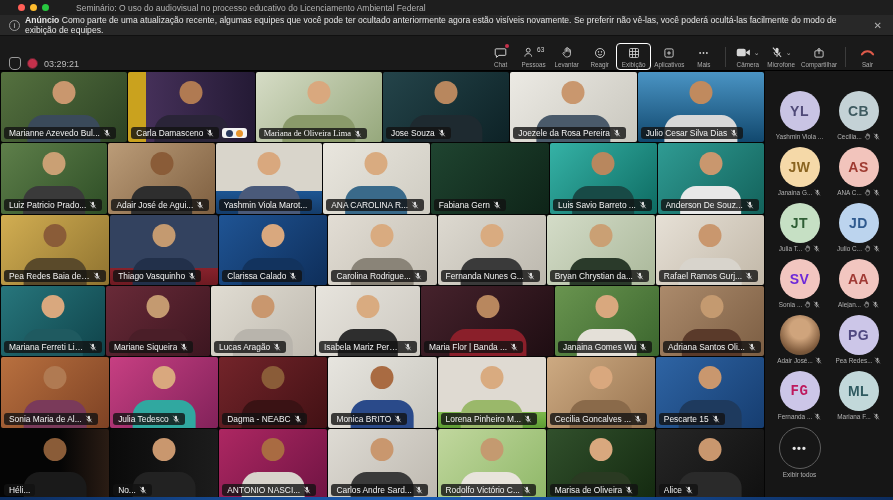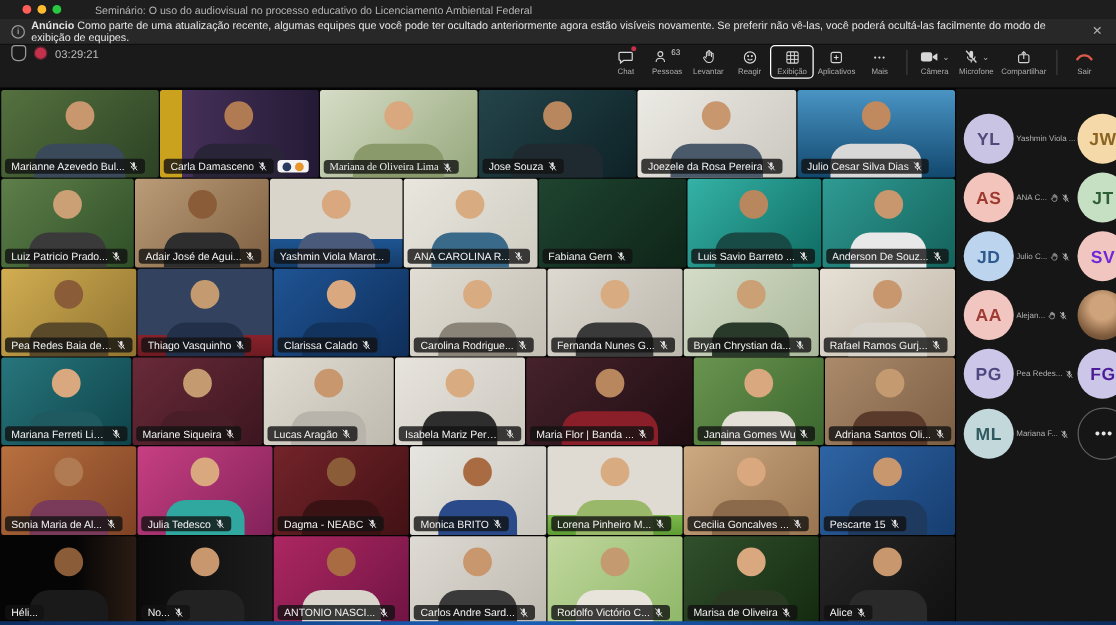--- a/index.html
+++ b/index.html
@@ -11,21 +11,21 @@
   .light{width:7px;height:7px;border-radius:50%;}
   .title{color:#b5b5b5;font-size:8.5px;margin-left:22px;white-space:nowrap;overflow:hidden;}
 
   
   .announce{flex:0 0 18px;background:#282828;display:flex;align-items:center;gap:5px;padding:0 9px;font-size:8.6px;color:#e6e6e6;border-bottom:1px solid #101010;}
   .info-ic{width:9px;height:9px;border:1px solid #9a9a9a;border-radius:50%;color:#9a9a9a;font-size:7px;line-height:9px;text-align:center;font-weight:bold;flex:0 0 auto;}
   .announce b{font-weight:bold;}
   .announce .close{margin-left:auto;color:#b0b0b0;font-size:10px;cursor:default;padding:0 2px;}
 
   
-  .toolbar{flex:0 0 34px;background:#1a1a1a;display:flex;align-items:flex-start;padding:0 9px;border-bottom:1px solid #000;}
+  .toolbar{flex:0 0 34px;background:#1a1a1a;display:flex;align-items:flex-end;padding:0 9px;border-bottom:1px solid #000;}
   .timer{display:flex;align-items:center;gap:6px;color:#bdbdbd;font-size:9px;}
   .shield{width:10px;height:11px;border:1px solid #9a9a9a;border-radius:3px 3px 5px 5px;}
   .recdot{width:9px;height:9px;border-radius:50%;background:#c4314b;border:1.5px solid #5e2230;}
   .tb-right{margin-left:auto;display:flex;align-items:center;}
   .tbtn{display:flex;flex-direction:column;align-items:center;justify-content:center;min-width:27px;padding:1px 3px;color:#d6d6d6;}
   .tbtn .tlabel{font-size:6.3px;color:#ababab;margin-top:1px;white-space:nowrap;}
   .ticon{height:15px;display:flex;align-items:center;justify-content:center;position:relative;gap:2px;}
   .ticon svg{display:block;}
   .tbtn.active{border:1px solid #fff;border-radius:4px;}
   .badge-dot{position:absolute;top:-1px;right:-2px;width:4px;height:4px;border-radius:50%;background:#c4314b;}
@@ -43,21 +43,21 @@
   .tile-bar{position:absolute;left:3px;right:3px;bottom:3px;display:flex;align-items:center;gap:3px;}
   .pill{background:rgba(18,18,18,.8);border-radius:3px;padding:1px 5px;display:flex;align-items:center;gap:3px;max-width:100%;box-sizing:border-box;}
   .pill span{color:#f2f2f2;font-size:8.4px;white-space:nowrap;overflow:hidden;text-overflow:ellipsis;}
   .micoff{display:flex;flex:0 0 auto;color:#e0e0e0;}
   .micoff svg{width:8px;height:8px;}
   .reacts{background:#f4f4f4;border-radius:3px;padding:1.5px 4px;display:flex;gap:3px;align-items:center;}
   .reacts i{display:block;width:7px;height:7px;border-radius:50%;}
 
   
   .sidebar{flex:1;background:#161616;display:grid;grid-template-columns:1fr 1fr;align-content:start;padding:20px 6px 4px;row-gap:7px;column-gap:2px;overflow:hidden;}
-  .sb-item{display:flex;flex-direction:row;align-items:center;gap:2px;}
+  .sb-item{display:flex;flex-direction:column;align-items:center;gap:2px;}
   .avatar{width:40px;height:40px;border-radius:50%;display:flex;align-items:center;justify-content:center;font-size:14px;font-weight:bold;letter-spacing:.5px;}
   .avatar.photo{background:radial-gradient(circle at 50% 35%,#cfa47c 0 30%,#7e5a3c 70%,#53402c);}
   .avatar.more{background:transparent;border:1px solid #5e5e5e;color:#e6e6e6;font-size:11px;letter-spacing:1px;}
   .sb-label{font-size:6.4px;color:#b2b2b2;display:flex;align-items:center;gap:2px;max-width:60px;}
   .sb-label span{white-space:nowrap;overflow:hidden;text-overflow:ellipsis;}
   .sb-label i{display:flex;color:#b2b2b2;}
   .sb-label svg{width:7px;height:7px;}
 
   .bottom-strip{position:absolute;left:0;bottom:0;width:100%;height:3px;background:linear-gradient(90deg,#0c2c5e,#1b5fb8 45%,#0c2c5e);z-index:5;}
 </style>
@@ -915,185 +915,204 @@
         </div>
       </div>
     <div class="sidebar">
         <div class="sb-item">
           <div class="avatar" style="background: rgb(201, 196, 228); color: rgb(80, 74, 120);">YL</div>
           <div class="sb-label">
             <span class="">Yashmin Viola ...</span>
           </div>
         </div>
         <div class="sb-item">
-          <div class="avatar" style="background: rgb(245, 217, 168); color: rgb(138, 100, 32);">JW</div>
-          <div class="sb-label">
-            <span class="">Janaina G...</span>
+          <div class="avatar" style="background: rgb(196, 210, 214); color: rgb(62, 90, 96);">CB</div>
+          <div class="sb-label">
+            <span class="">Cecilia...</span>
+            <i class="">
+              <svg viewBox="0 0 16 16" fill="none" stroke="currentColor" stroke-width="1.4">
+                <path d="M5.5 8V3.8a.9.9 0 0 1 1.8 0V7m0-3.8v-1a.9.9 0 0 1 1.8 0V7m0-3.4a.9.9 0 0 1 1.8 0V8m0-3a.9.9 0 0 1 1.8 0v4.8A4.2 4.2 0 0 1 8.5 14h-.8a4 4 0 0 1-3.2-1.8L2.6 9.4a1 1 0 0 1 1.6-1.1l1.3 1.2"></path>
+              </svg>
+            </i>
             <i class="">
               <svg viewBox="0 0 16 16" fill="none" stroke="currentColor" stroke-width="1.6">
                 <rect x="6" y="1.5" width="4" height="7.5" rx="2" fill="currentColor" stroke="none"></rect>
                 <path d="M4 7.5a4 4 0 0 0 8 0"></path>
                 <line x1="8" y1="11.5" x2="8" y2="14.5"></line>
                 <line x1="2.5" y1="1.5" x2="13.5" y2="14.5"></line>
               </svg>
             </i>
           </div>
         </div>
         <div class="sb-item">
-          <div class="avatar" style="background: rgb(242, 196, 188); color: rgb(158, 58, 48);">AS</div>
-          <div class="sb-label">
-            <span class="">ANA C...</span>
-            <i class="">
-              <svg viewBox="0 0 16 16" fill="none" stroke="currentColor" stroke-width="1.4">
-                <path d="M5.5 8V3.8a.9.9 0 0 1 1.8 0V7m0-3.8v-1a.9.9 0 0 1 1.8 0V7m0-3.4a.9.9 0 0 1 1.8 0V8m0-3a.9.9 0 0 1 1.8 0v4.8A4.2 4.2 0 0 1 8.5 14h-.8a4 4 0 0 1-3.2-1.8L2.6 9.4a1 1 0 0 1 1.6-1.1l1.3 1.2"></path>
-              </svg>
-            </i>
+          <div class="avatar" style="background: rgb(245, 217, 168); color: rgb(138, 100, 32);">JW</div>
+          <div class="sb-label">
+            <span class="">Janaina G...</span>
             <i class="">
               <svg viewBox="0 0 16 16" fill="none" stroke="currentColor" stroke-width="1.6">
                 <rect x="6" y="1.5" width="4" height="7.5" rx="2" fill="currentColor" stroke="none"></rect>
                 <path d="M4 7.5a4 4 0 0 0 8 0"></path>
                 <line x1="8" y1="11.5" x2="8" y2="14.5"></line>
                 <line x1="2.5" y1="1.5" x2="13.5" y2="14.5"></line>
               </svg>
             </i>
           </div>
         </div>
         <div class="sb-item">
-          <div class="avatar" style="background: rgb(198, 224, 196); color: rgb(47, 94, 53);">JT</div>
-          <div class="sb-label">
-            <span class="">Julia T...</span>
+          <div class="avatar" style="background: rgb(242, 196, 188); color: rgb(158, 58, 48);">AS</div>
+          <div class="sb-label">
+            <span class="">ANA C...</span>
             <i class="">
               <svg viewBox="0 0 16 16" fill="none" stroke="currentColor" stroke-width="1.4">
                 <path d="M5.5 8V3.8a.9.9 0 0 1 1.8 0V7m0-3.8v-1a.9.9 0 0 1 1.8 0V7m0-3.4a.9.9 0 0 1 1.8 0V8m0-3a.9.9 0 0 1 1.8 0v4.8A4.2 4.2 0 0 1 8.5 14h-.8a4 4 0 0 1-3.2-1.8L2.6 9.4a1 1 0 0 1 1.6-1.1l1.3 1.2"></path>
               </svg>
             </i>
             <i class="">
               <svg viewBox="0 0 16 16" fill="none" stroke="currentColor" stroke-width="1.6">
                 <rect x="6" y="1.5" width="4" height="7.5" rx="2" fill="currentColor" stroke="none"></rect>
                 <path d="M4 7.5a4 4 0 0 0 8 0"></path>
                 <line x1="8" y1="11.5" x2="8" y2="14.5"></line>
                 <line x1="2.5" y1="1.5" x2="13.5" y2="14.5"></line>
               </svg>
             </i>
           </div>
         </div>
         <div class="sb-item">
-          <div class="avatar" style="background: rgb(188, 212, 238); color: rgb(47, 90, 142);">JD</div>
-          <div class="sb-label">
-            <span class="">Julio C...</span>
+          <div class="avatar" style="background: rgb(198, 224, 196); color: rgb(47, 94, 53);">JT</div>
+          <div class="sb-label">
+            <span class="">Julia T...</span>
             <i class="">
               <svg viewBox="0 0 16 16" fill="none" stroke="currentColor" stroke-width="1.4">
                 <path d="M5.5 8V3.8a.9.9 0 0 1 1.8 0V7m0-3.8v-1a.9.9 0 0 1 1.8 0V7m0-3.4a.9.9 0 0 1 1.8 0V8m0-3a.9.9 0 0 1 1.8 0v4.8A4.2 4.2 0 0 1 8.5 14h-.8a4 4 0 0 1-3.2-1.8L2.6 9.4a1 1 0 0 1 1.6-1.1l1.3 1.2"></path>
               </svg>
             </i>
             <i class="">
               <svg viewBox="0 0 16 16" fill="none" stroke="currentColor" stroke-width="1.6">
                 <rect x="6" y="1.5" width="4" height="7.5" rx="2" fill="currentColor" stroke="none"></rect>
                 <path d="M4 7.5a4 4 0 0 0 8 0"></path>
                 <line x1="8" y1="11.5" x2="8" y2="14.5"></line>
                 <line x1="2.5" y1="1.5" x2="13.5" y2="14.5"></line>
               </svg>
             </i>
           </div>
         </div>
         <div class="sb-item">
-          <div class="avatar" style="background: rgb(242, 198, 192); color: #6d28d9;">SV</div>
-          <div class="sb-label">
-            <span class="">Sonia ...</span>
+          <div class="avatar" style="background: rgb(188, 212, 238); color: rgb(47, 90, 142);">JD</div>
+          <div class="sb-label">
+            <span class="">Julio C...</span>
             <i class="">
               <svg viewBox="0 0 16 16" fill="none" stroke="currentColor" stroke-width="1.4">
                 <path d="M5.5 8V3.8a.9.9 0 0 1 1.8 0V7m0-3.8v-1a.9.9 0 0 1 1.8 0V7m0-3.4a.9.9 0 0 1 1.8 0V8m0-3a.9.9 0 0 1 1.8 0v4.8A4.2 4.2 0 0 1 8.5 14h-.8a4 4 0 0 1-3.2-1.8L2.6 9.4a1 1 0 0 1 1.6-1.1l1.3 1.2"></path>
               </svg>
             </i>
             <i class="">
               <svg viewBox="0 0 16 16" fill="none" stroke="currentColor" stroke-width="1.6">
                 <rect x="6" y="1.5" width="4" height="7.5" rx="2" fill="currentColor" stroke="none"></rect>
                 <path d="M4 7.5a4 4 0 0 0 8 0"></path>
                 <line x1="8" y1="11.5" x2="8" y2="14.5"></line>
                 <line x1="2.5" y1="1.5" x2="13.5" y2="14.5"></line>
               </svg>
             </i>
           </div>
         </div>
         <div class="sb-item">
-          <div class="avatar" style="background: rgb(242, 198, 192); color: rgb(160, 58, 52);">AA</div>
-          <div class="sb-label">
-            <span class="">Alejan...</span>
+          <div class="avatar" style="background: rgb(242, 198, 192); color: #6d28d9;">SV</div>
+          <div class="sb-label">
+            <span class="">Sonia ...</span>
             <i class="">
               <svg viewBox="0 0 16 16" fill="none" stroke="currentColor" stroke-width="1.4">
                 <path d="M5.5 8V3.8a.9.9 0 0 1 1.8 0V7m0-3.8v-1a.9.9 0 0 1 1.8 0V7m0-3.4a.9.9 0 0 1 1.8 0V8m0-3a.9.9 0 0 1 1.8 0v4.8A4.2 4.2 0 0 1 8.5 14h-.8a4 4 0 0 1-3.2-1.8L2.6 9.4a1 1 0 0 1 1.6-1.1l1.3 1.2"></path>
               </svg>
             </i>
             <i class="">
               <svg viewBox="0 0 16 16" fill="none" stroke="currentColor" stroke-width="1.6">
                 <rect x="6" y="1.5" width="4" height="7.5" rx="2" fill="currentColor" stroke="none"></rect>
                 <path d="M4 7.5a4 4 0 0 0 8 0"></path>
                 <line x1="8" y1="11.5" x2="8" y2="14.5"></line>
                 <line x1="2.5" y1="1.5" x2="13.5" y2="14.5"></line>
               </svg>
             </i>
           </div>
         </div>
         <div class="sb-item">
-          <div class="avatar photo"></div>
-          <div class="sb-label">
-            <span class="">Adair José...</span>
+          <div class="avatar" style="background: rgb(242, 198, 192); color: rgb(160, 58, 52);">AA</div>
+          <div class="sb-label">
+            <span class="">Alejan...</span>
+            <i class="">
+              <svg viewBox="0 0 16 16" fill="none" stroke="currentColor" stroke-width="1.4">
+                <path d="M5.5 8V3.8a.9.9 0 0 1 1.8 0V7m0-3.8v-1a.9.9 0 0 1 1.8 0V7m0-3.4a.9.9 0 0 1 1.8 0V8m0-3a.9.9 0 0 1 1.8 0v4.8A4.2 4.2 0 0 1 8.5 14h-.8a4 4 0 0 1-3.2-1.8L2.6 9.4a1 1 0 0 1 1.6-1.1l1.3 1.2"></path>
+              </svg>
+            </i>
             <i class="">
               <svg viewBox="0 0 16 16" fill="none" stroke="currentColor" stroke-width="1.6">
                 <rect x="6" y="1.5" width="4" height="7.5" rx="2" fill="currentColor" stroke="none"></rect>
                 <path d="M4 7.5a4 4 0 0 0 8 0"></path>
                 <line x1="8" y1="11.5" x2="8" y2="14.5"></line>
                 <line x1="2.5" y1="1.5" x2="13.5" y2="14.5"></line>
               </svg>
             </i>
           </div>
         </div>
         <div class="sb-item">
-          <div class="avatar" style="background: rgb(204, 198, 232); color: rgb(79, 72, 128);">PG</div>
-          <div class="sb-label">
-            <span class="">Pea Redes...</span>
+          <div class="avatar photo"></div>
+          <div class="sb-label">
+            <span class="">Adair José...</span>
             <i class="">
               <svg viewBox="0 0 16 16" fill="none" stroke="currentColor" stroke-width="1.6">
                 <rect x="6" y="1.5" width="4" height="7.5" rx="2" fill="currentColor" stroke="none"></rect>
                 <path d="M4 7.5a4 4 0 0 0 8 0"></path>
                 <line x1="8" y1="11.5" x2="8" y2="14.5"></line>
                 <line x1="2.5" y1="1.5" x2="13.5" y2="14.5"></line>
               </svg>
             </i>
           </div>
         </div>
         <div class="sb-item">
-          <div class="avatar" style="background: rgb(204, 198, 232); color: #4c1d95;">FG</div>
-          <div class="sb-label">
-            <span class="">Fernanda ...</span>
+          <div class="avatar" style="background: rgb(204, 198, 232); color: rgb(79, 72, 128);">PG</div>
+          <div class="sb-label">
+            <span class="">Pea Redes...</span>
             <i class="">
               <svg viewBox="0 0 16 16" fill="none" stroke="currentColor" stroke-width="1.6">
                 <rect x="6" y="1.5" width="4" height="7.5" rx="2" fill="currentColor" stroke="none"></rect>
                 <path d="M4 7.5a4 4 0 0 0 8 0"></path>
                 <line x1="8" y1="11.5" x2="8" y2="14.5"></line>
                 <line x1="2.5" y1="1.5" x2="13.5" y2="14.5"></line>
               </svg>
             </i>
           </div>
         </div>
         <div class="sb-item">
-          <div class="avatar" style="background: rgb(194, 216, 218); color: rgb(47, 90, 96);">ML</div>
-          <div class="sb-label">
-            <span class="">Mariana F...</span>
+          <div class="avatar" style="background: rgb(204, 198, 232); color: #be185d; font-family: Liberation Mono, monospace;">FG</div>
+          <div class="sb-label">
+            <span class="">Fernanda ...</span>
             <i class="">
               <svg viewBox="0 0 16 16" fill="none" stroke="currentColor" stroke-width="1.6">
                 <rect x="6" y="1.5" width="4" height="7.5" rx="2" fill="currentColor" stroke="none"></rect>
                 <path d="M4 7.5a4 4 0 0 0 8 0"></path>
                 <line x1="8" y1="11.5" x2="8" y2="14.5"></line>
                 <line x1="2.5" y1="1.5" x2="13.5" y2="14.5"></line>
               </svg>
             </i>
           </div>
         </div>
         <div class="sb-item">
+          <div class="avatar" style="background: rgb(194, 216, 218); color: rgb(47, 90, 96);">ML</div>
+          <div class="sb-label">
+            <span class="">Mariana F...</span>
+            <i class="">
+              <svg viewBox="0 0 16 16" fill="none" stroke="currentColor" stroke-width="1.6">
+                <rect x="6" y="1.5" width="4" height="7.5" rx="2" fill="currentColor" stroke="none"></rect>
+                <path d="M4 7.5a4 4 0 0 0 8 0"></path>
+                <line x1="8" y1="11.5" x2="8" y2="14.5"></line>
+                <line x1="2.5" y1="1.5" x2="13.5" y2="14.5"></line>
+              </svg>
+            </i>
+          </div>
+        </div>
+        <div class="sb-item">
           <div class="avatar more">•••</div>
           <div class="sb-label">
             <span class="">Exibir todos</span>
           </div>
         </div>
       </div>
   </div>
 
   <div class="bottom-strip"></div>
 </div>

